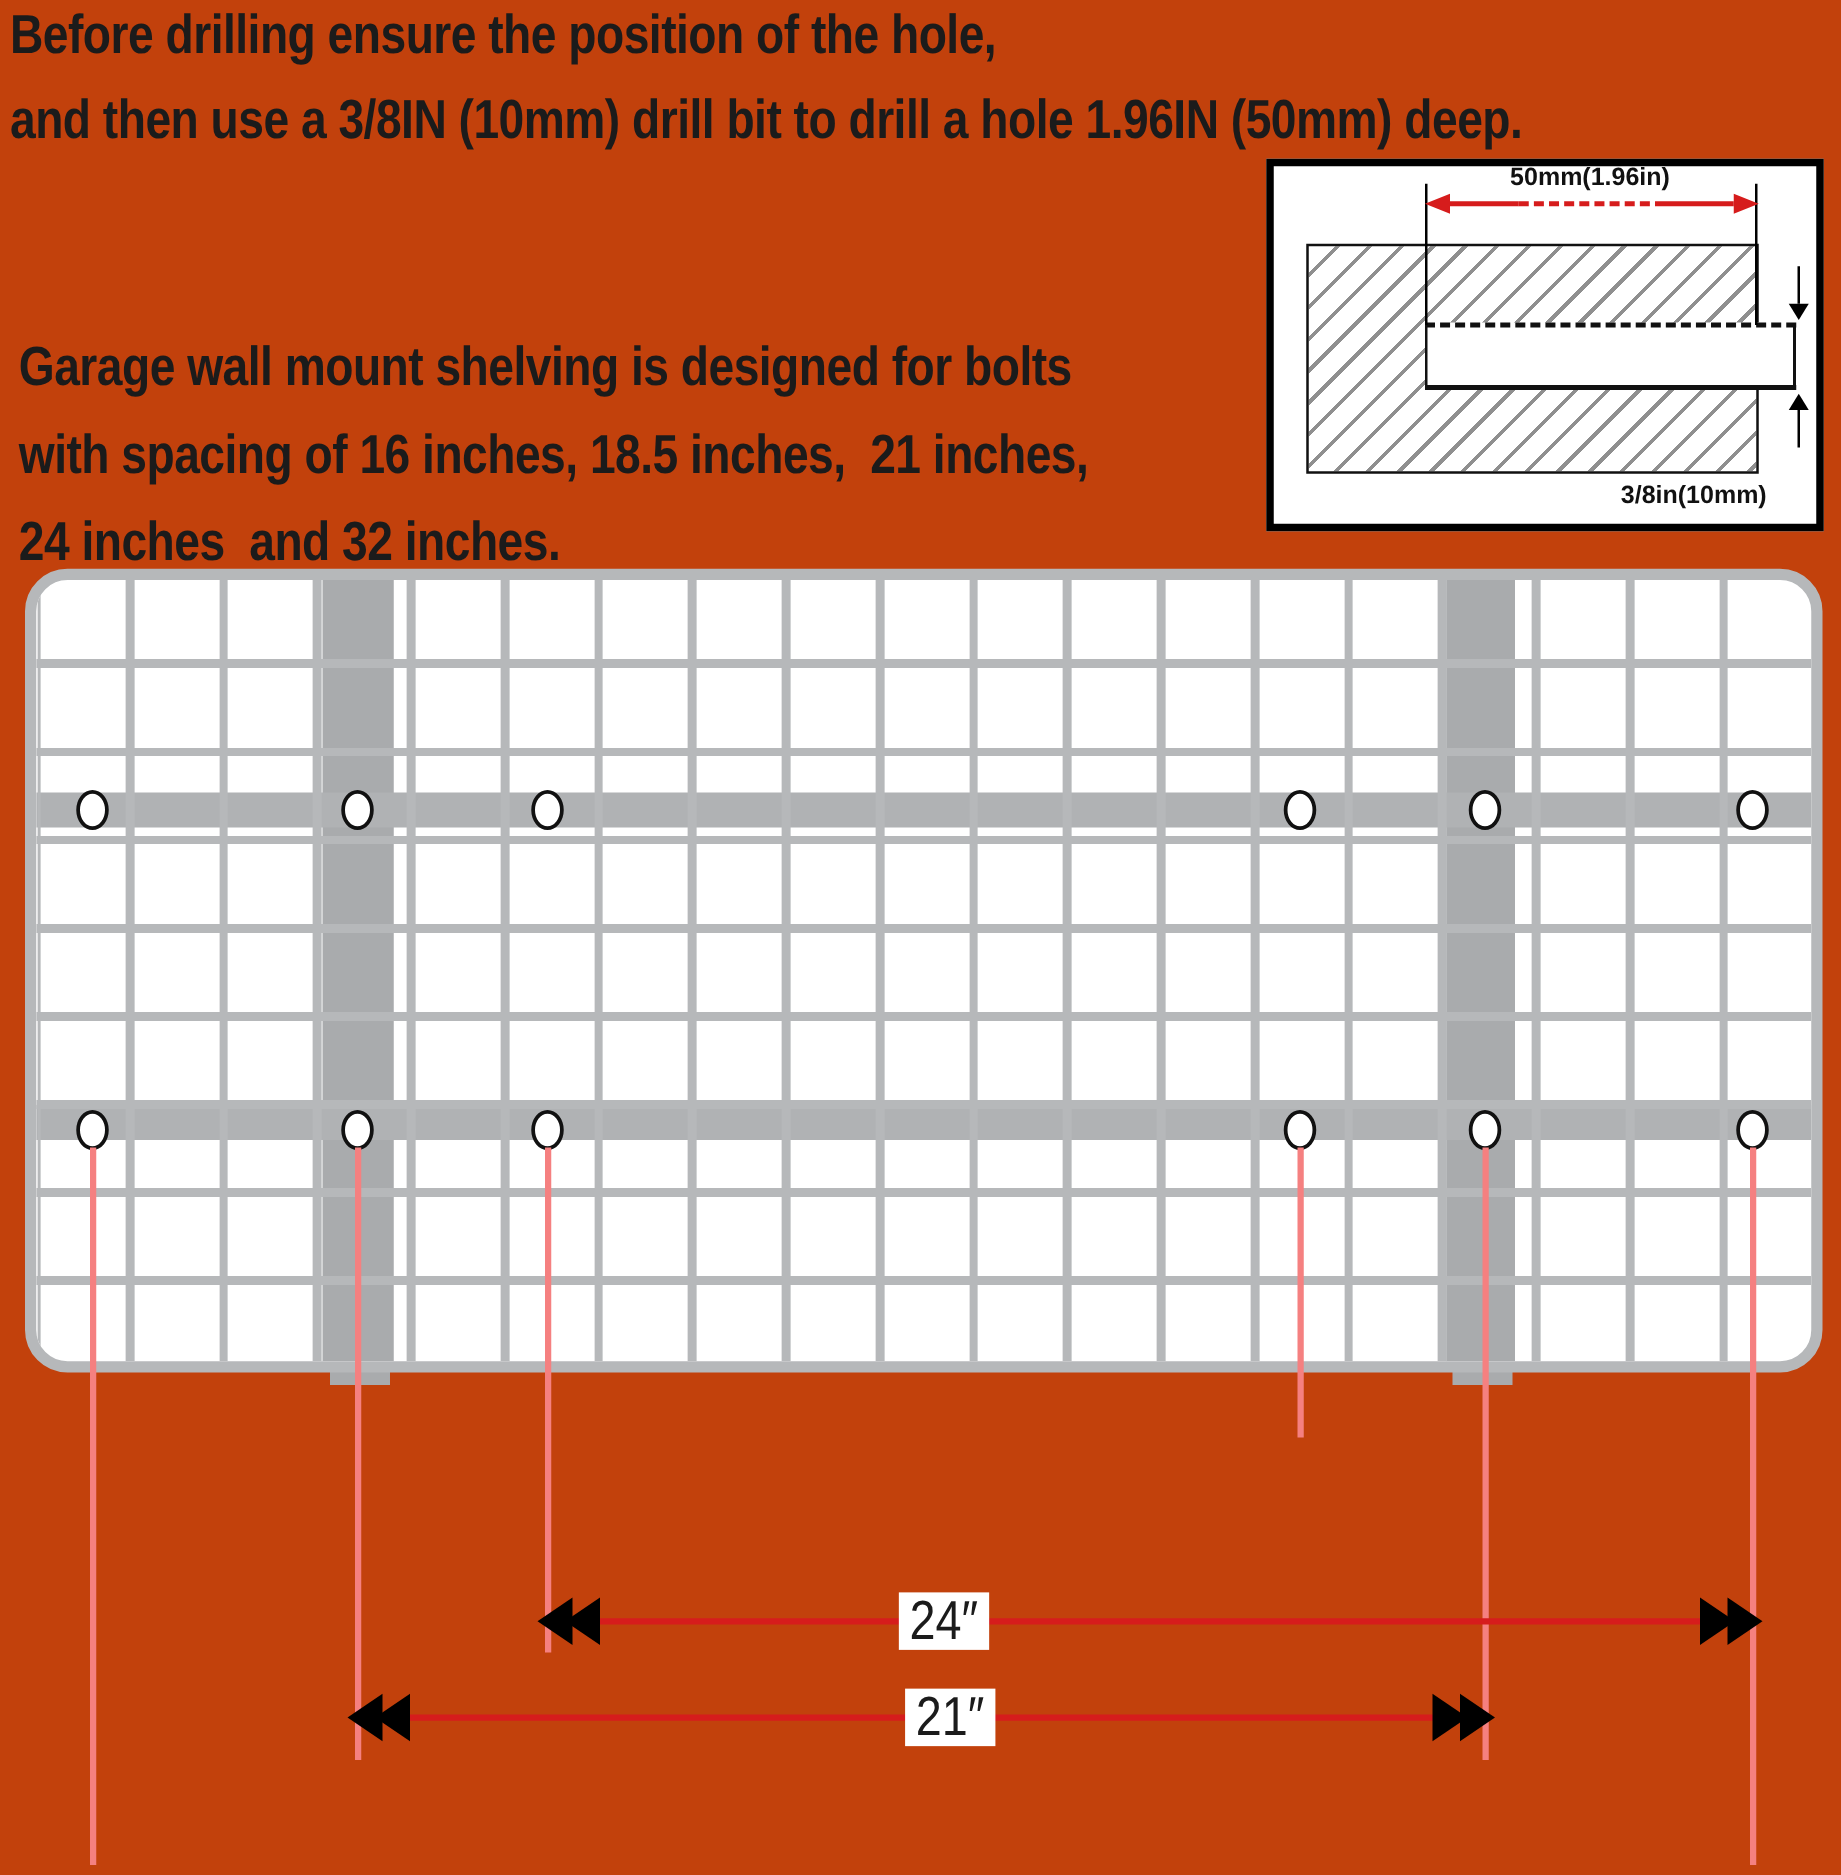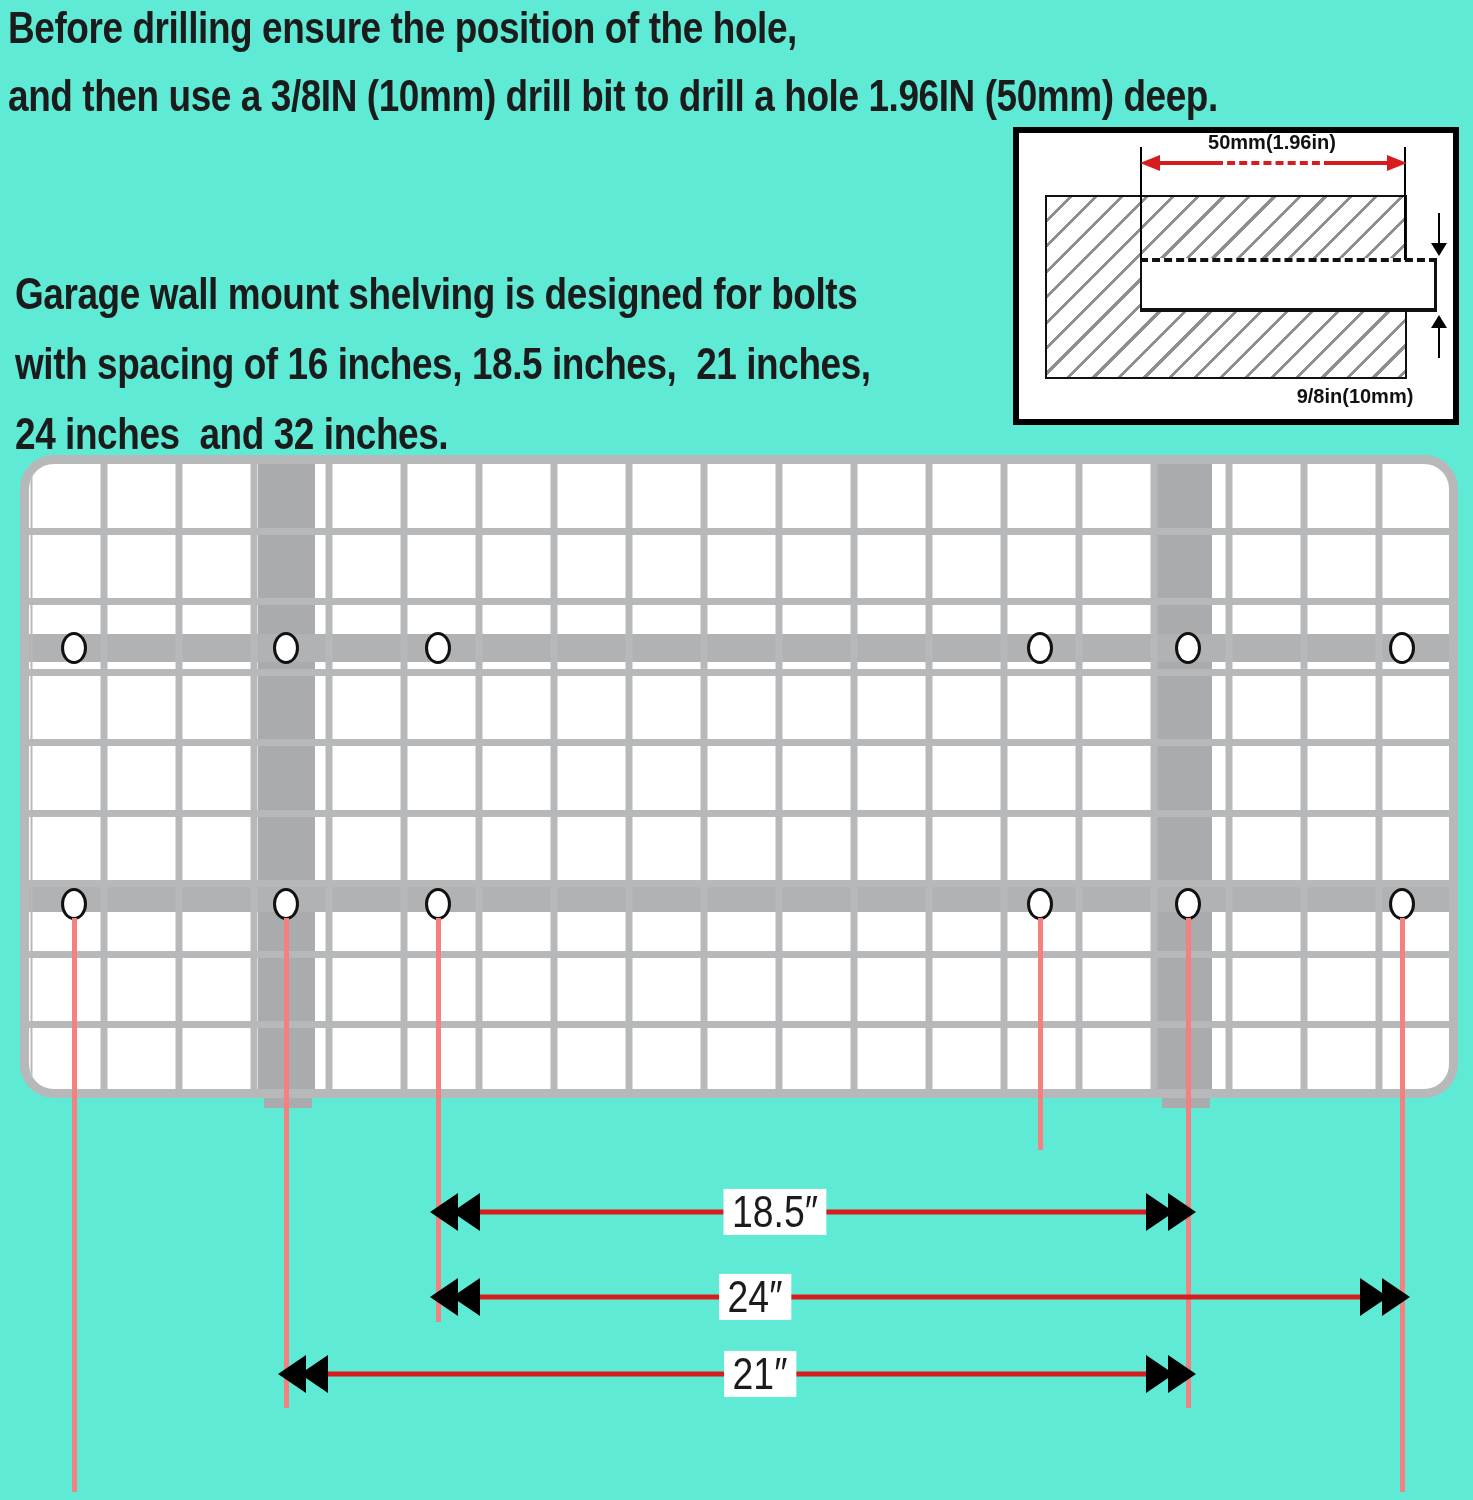--- a/index.html
+++ b/index.html
@@ -1,17 +1,17 @@
 <!DOCTYPE html>
 <html><head>
 <meta charset="utf-8">
 <style>
   html,body { margin:0; padding:0; background:#fff; }
   .page {
-    position:relative; width:1473px; height:1500px; background:#5eead4;
+    position:relative; width:1473px; height:1500px; background:#c2410c;
     font-family:"Liberation Sans", sans-serif; color:#1b1b1b; overflow:hidden;
   }
   
   .tline {
     position:absolute; white-space:pre; font-weight:bold; font-size:44px; line-height:1.1;
     transform:scaleX(0.84); transform-origin:left top; letter-spacing:-0.5px; color:#1b1b1b;
   }
   
   .inset { position:absolute; left:1013px; top:127px; width:434px; height:286px;
            border:6px solid #000; background:#fff; }
@@ -88,21 +88,21 @@
     </div>
     <span class="inset-label" style="left:253px; top:-2px;">50mm(1.96in)</span>
     <div class="mini-arrow down" style="left:412px; top:80px; height:45px;">
       <div class="stem"></div>
       <div class="head-down"></div>
     </div>
     <div class="mini-arrow up" style="left:412px; top:182px; height:45px;">
       <div class="head-up"></div>
       <div class="stem"></div>
     </div>
-    <span class="inset-label" style="left:336px; top:252px;">9/8in(10mm)</span>
+    <span class="inset-label" style="left:336px; top:252px;">3/8in(10mm)</span>
   </div>
 
   <div class="tab" style="left:264px;"></div>
   <div class="tab" style="left:1162px;"></div>
 
   <div class="panel">
     <div class="bracket" style="left:229px; width:57px;"></div>
     <div class="bracket" style="left:1128px; width:55px;"></div>
     <div class="rail" style="top:170px;"></div>
     <div class="rail" style="top:420px;"></div>
@@ -124,30 +124,20 @@
   </div>
 
   <div class="extline" style="left:71.5px;   top:918px; height:574px;"></div>
   <div class="extline" style="left:283.5px;  top:918px; height:490px;"></div>
   <div class="extline" style="left:435.5px;  top:918px; height:404px;"></div>
   <div class="extline" style="left:1037.5px; top:918px; height:232px;"></div>
   <div class="extline" style="left:1185.5px; top:918px; height:490px;"></div>
   <div class="extline" style="left:1399.5px; top:918px; height:574px;"></div>
 
 
-  <div class="dimrow" style="left:428px; top:1190px; width:770px;">
-    <svg class="dimsvg" width="770" height="44" viewBox="0 0 770 44">
-      <line x1="14" y1="22" x2="756" y2="22"></line>
-      <polygon points="2,22 30,3 30,41"></polygon>
-        <polygon points="24,22 52,3 52,41"></polygon>
-      <polygon points="768,22 740,3 740,41"></polygon>
-        <polygon points="746,22 718,3 718,41"></polygon>
-    </svg>
-    <span class="dimlabel" style="left:347px;">18.5″</span>
-  </div>
 
   <div class="dimrow" style="left:428px; top:1275px; width:984px;">
     <svg class="dimsvg" width="984" height="44" viewBox="0 0 984 44">
       <line x1="14" y1="22" x2="970" y2="22"></line>
       <polygon points="2,22 30,3 30,41"></polygon>
         <polygon points="24,22 52,3 52,41"></polygon>
       <polygon points="982,22 954,3 954,41"></polygon>
         <polygon points="960,22 932,3 932,41"></polygon>
     </svg>
     <span class="dimlabel" style="left:327px;">24″</span>

